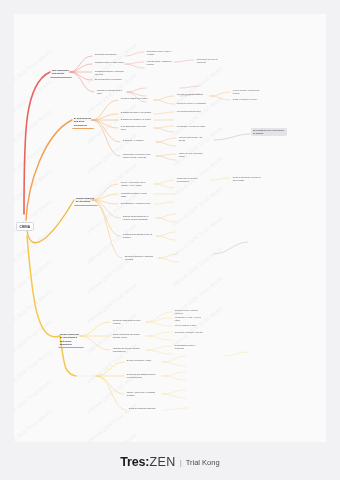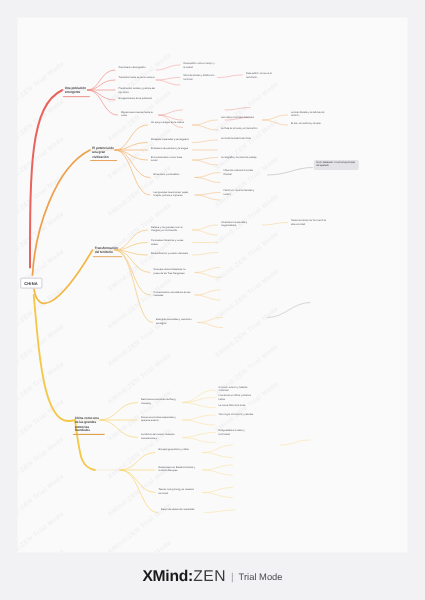--- a/index.html
+++ b/index.html
@@ -273,16 +273,16 @@
     <div class="node lvl4" style="left:159px; top:316px; width:34px;">Tecnología, innovación y patentes</div>
     <div class="node lvl4" style="left:159px; top:329px; width:34px;">Desigualdades sociales y territoriales</div>
     <div class="node lvl3" style="left:111px; top:344px; width:34px;">El papel geopolítico y militar</div>
     <div class="node lvl3" style="left:111px; top:358px; width:34px;">Relaciones con Estados Unidos y la Unión Europea</div>
     <div class="node lvl3" style="left:111px; top:376px; width:34px;">Taiwán, Hong Kong y la cuestión territorial</div>
     <div class="node lvl3" style="left:113px; top:392px; width:34px;">Retos del desarrollo sostenible</div>
 
   </div>
 
   <div id="footer">
-    <span class="brand-x">XMind</span><span class="brand-colon">:</span><span class="brand-zen">ZEN</span><span class="brand-sep">|</span><span class="brand-trial">Trial Mode</span>
+    <span class="brand-x">Tres</span><span class="brand-colon">:</span><span class="brand-zen">ZEN</span><span class="brand-sep">|</span><span class="brand-trial">Trial Kong</span>
   </div>
 
 </div>
 
 </body></html>

